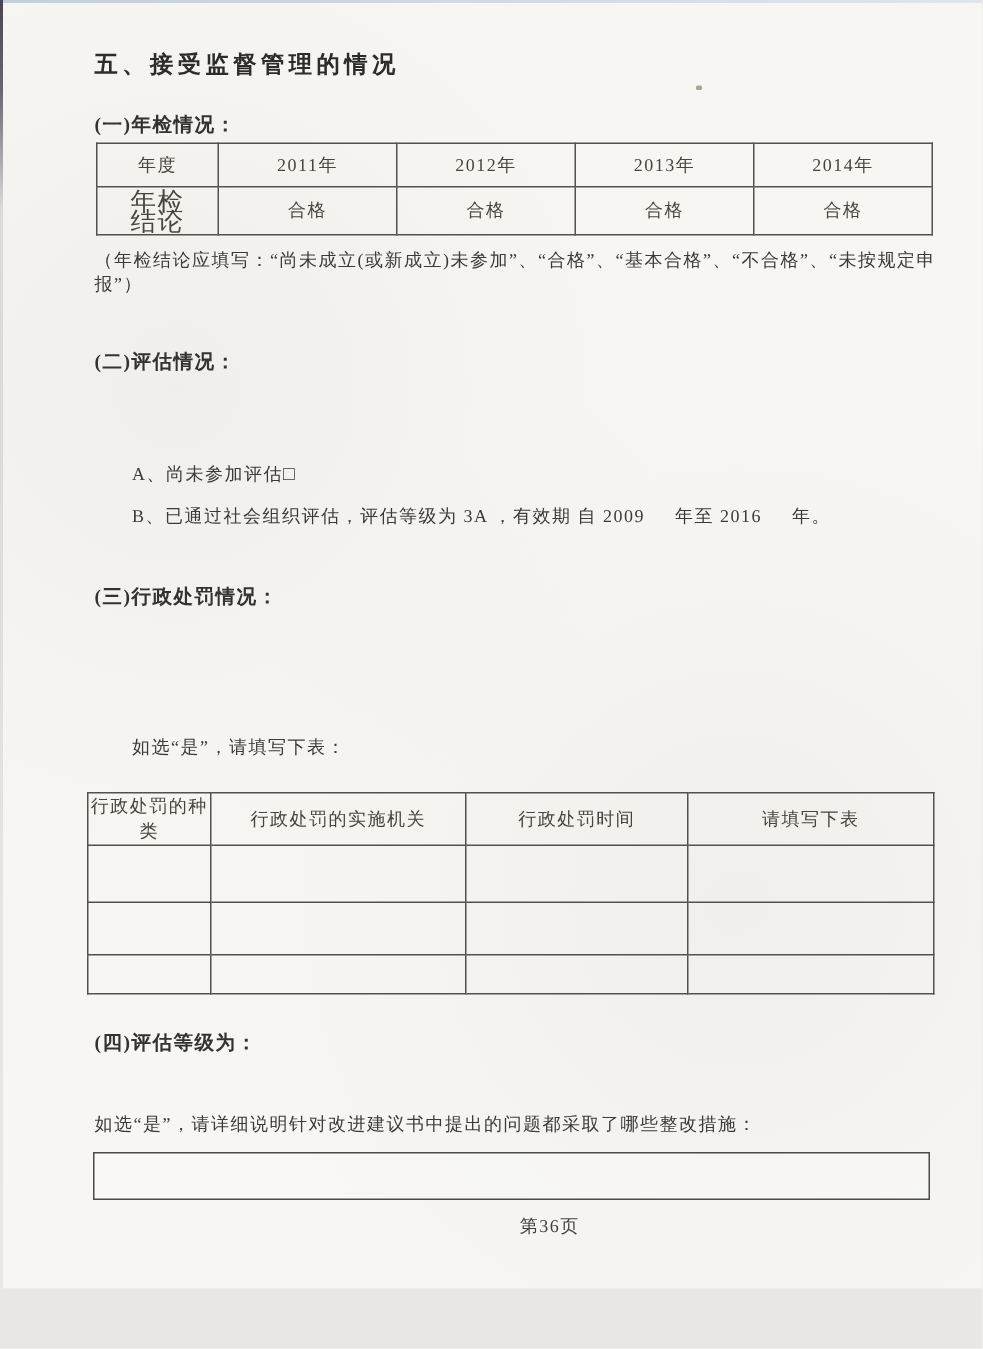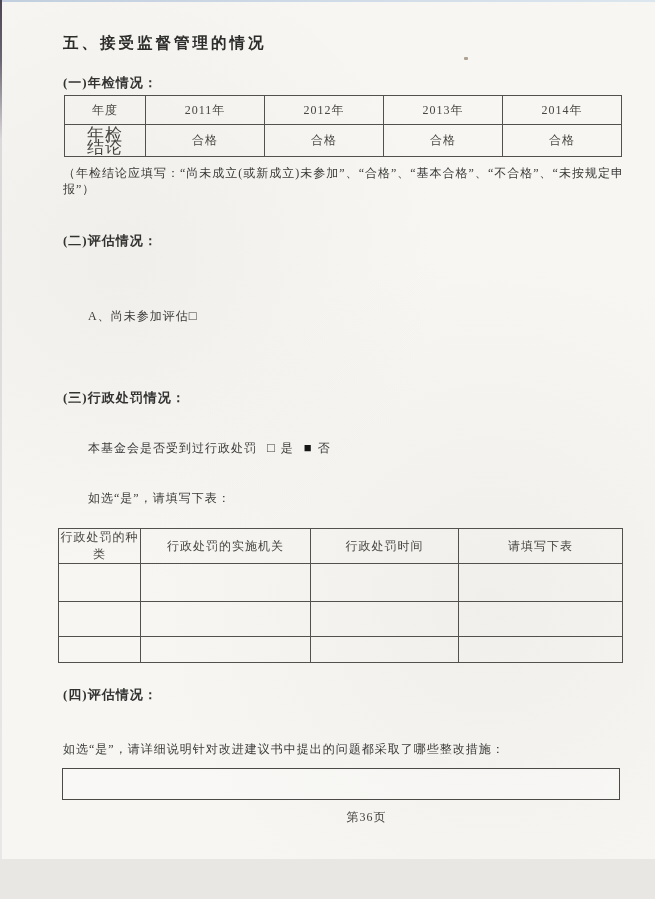--- a/index.html
+++ b/index.html
@@ -102,24 +102,24 @@
     </tr>
   </tbody>
     </table>
 
   <div class="abs txt note">（年检结论应填写：“尚未成立(或新成立)未参加”、“合格”、“基本合格”、“不合格”、“未按规定申报”）</div>
 
   <div class="abs sec-head s2-head">(二)评估情况：</div>
 
   <div class="abs txt opt-a"><span>A、尚未参加评估</span><span class="cb">□</span></div>
 
+  <div class="abs txt opt-b">B、已通过社会组织评估，评估等级为 3A ，有效期 自 2009     年至 2016     年。</div>
 
   <div class="abs sec-head s3-head">(三)行政处罚情况：</div>
 
-  <div class="abs txt q1"><span>本基金会是否受到过行政处罚</span><span class="gap-m"></span><span class="cb">□</span><span class="gap-s"></span><span>是</span><span class="gap-m"></span><span class="cb filled">■</span><span class="gap-s"></span><span>否</span></div>
 
   <div class="abs txt inst1">如选“是”，请填写下表：</div>
 
   <table class="abs t2">
     <colgroup>
         <col class="c0">
         <col class="c1">
         <col class="c2">
         <col class="c3">
       </colgroup>
@@ -144,21 +144,21 @@
     </tr>
     <tr class="er2">
       <td></td>
       <td></td>
       <td></td>
       <td></td>
     </tr>
   </tbody>
     </table>
 
-  <div class="abs sec-head s4-head">(四)评估情况：</div>
+  <div class="abs sec-head s4-head">(四)评估等级为：</div>
 
 
   <div class="abs txt inst2">如选“是”，请详细说明针对改进建议书中提出的问题都采取了哪些整改措施：</div>
 
   <div class="abs fill-box"></div>
 
   <div class="abs footer">第36页</div>
 </div>
 
 </body></html>

